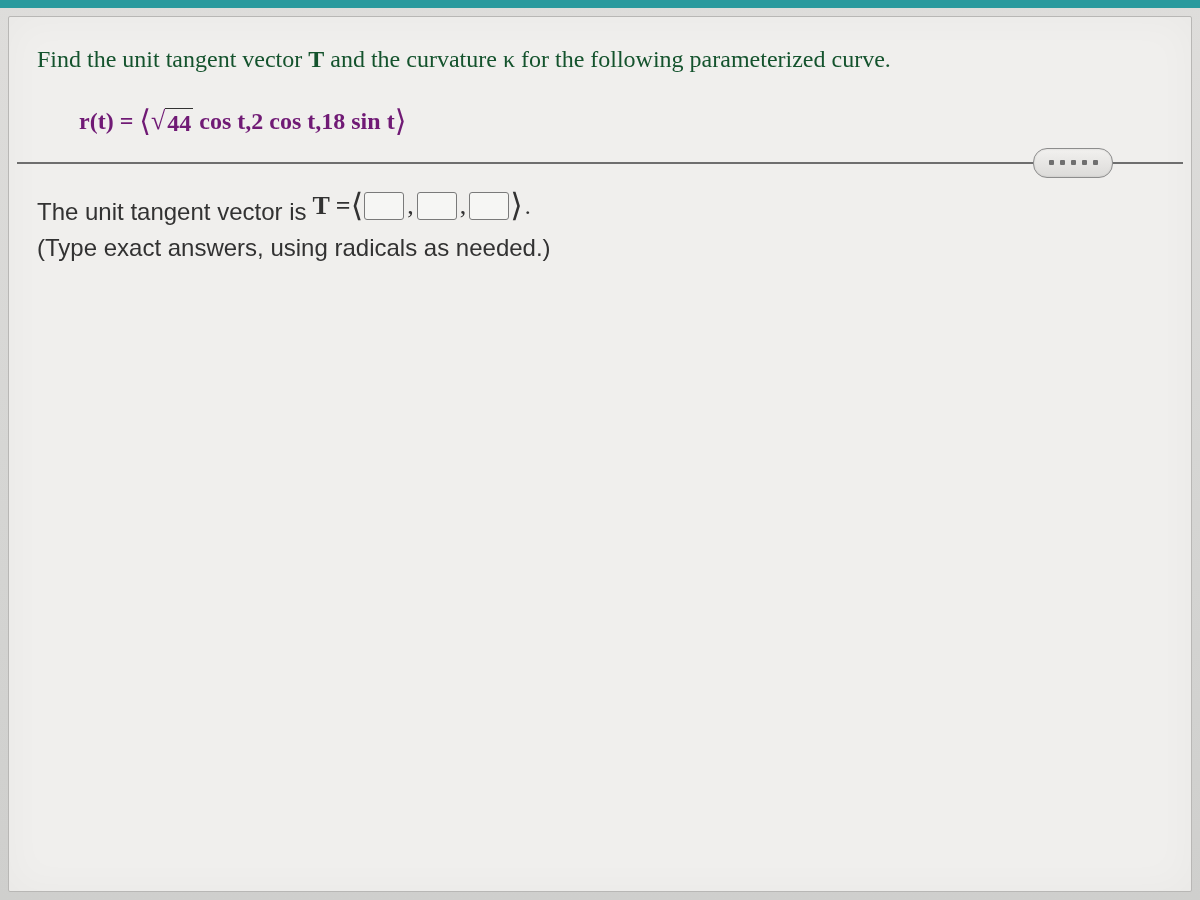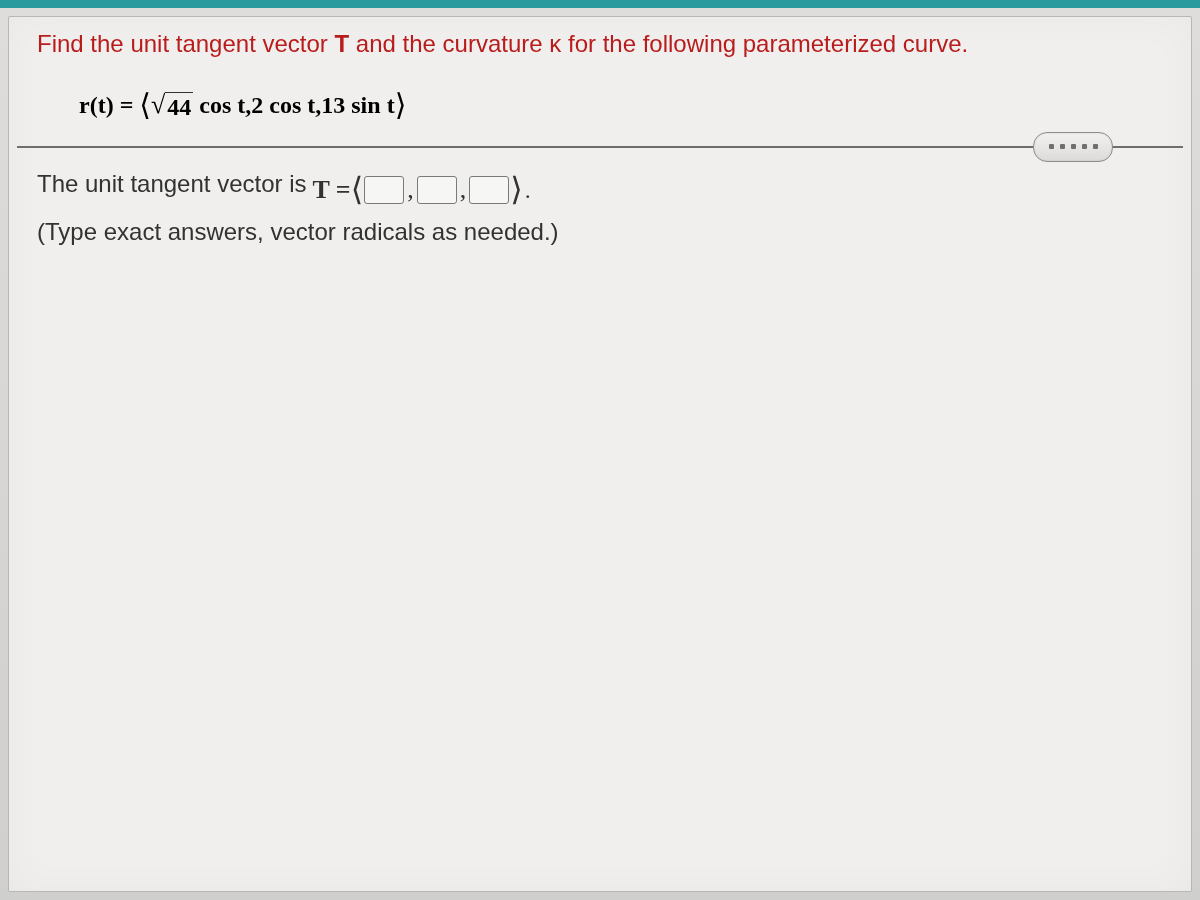--- a/index.html
+++ b/index.html
@@ -28,28 +28,29 @@
     margin: 8px;
     background: #f0efed;
     border: 1px solid #b8b7b5;
     border-radius: 2px;
     height: calc(100% - 24px);
     box-sizing: border-box;
     position: relative;
     box-shadow: inset 0 0 40px rgba(0,0,0,0.03);
   }
   .q-text {
-    padding: 10px 28px 0 28px;
-    color: #b91c1c;
+    padding: 26px 28px 0 28px;
+    color: #14532d;
     font-size: 24px;
     line-height: 1.4;
+    font-family: Liberation Serif, serif;
   }
   .equation {
     padding: 24px 0 24px 70px;
-    color: #000000;
+    color: #701a75;
     font-size: 24px;
     font-family: "Times New Roman", serif;
     font-weight: bold;
   }
   .equation .fn { font-weight: bold; }
   .sqrt-wrap {
     display: inline-flex;
     align-items: flex-start;
     position: relative;
     vertical-align: middle;
@@ -105,21 +106,21 @@
     border-radius: 1px;
   }
   .answer-area {
     padding: 18px 28px 0 28px;
     color: #323232;
     font-size: 24px;
     line-height: 1.5;
   }
   .answer-line1 {
     display: flex;
-    align-items: flex-start;
+    align-items: flex-end;
     flex-wrap: wrap;
   }
   .tuple {
     display: inline-flex;
     align-items: center;
     font-family: "Times New Roman", serif;
     font-size: 26px;
     font-weight: bold;
   }
   .tuple .paren {
@@ -162,21 +163,21 @@
   <div class="content-area">
 
     <div class="q-text">
       <span>Find the unit tangent vector </span><span class="bold-t">T</span><span> and the curvature </span><span>κ</span><span> for the following parameterized curve.</span>
     </div>
 
     <div class="equation">
       <span class="fn">r(t) = </span><span class="angle-l">⟨</span><span class="sqrt-wrap">
           <span class="sqrt-sym">√</span>
           <span class="sqrt-arg">44</span>
-        </span><span> cos t,</span><span>2 cos t,</span><span>13 sin t</span><span class="angle-r">⟩</span>
+        </span><span> cos t,</span><span>2 cos t,</span><span>18 sin t</span><span class="angle-r">⟩</span>
     </div>
 
     <div class="divider-row">
       <div class="divider-line"></div>
       <div class="dots-button">
         <span class="dot"></span>
         <span class="dot"></span>
         <span class="dot"></span>
         <span class="dot"></span>
         <span class="dot"></span>
@@ -191,17 +192,17 @@
           <span class="paren">⟨</span>
           <span class="ans-box"></span>
           <span class="comma">,</span>
           <span class="ans-box"></span>
           <span class="comma">,</span>
           <span class="ans-box"></span>
           <span class="paren">⟩</span>
           <span class="period">.</span>
         </span>
       </div>
-      <div class="hint">(Type exact answers, vector radicals as needed.)</div>
+      <div class="hint">(Type exact answers, using radicals as needed.)</div>
     </div>
 
   </div>
 </div>
 
 </body></html>

